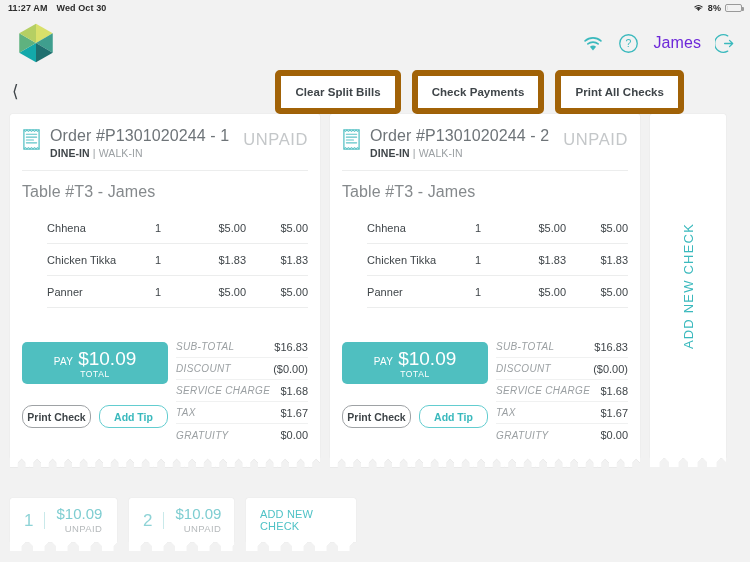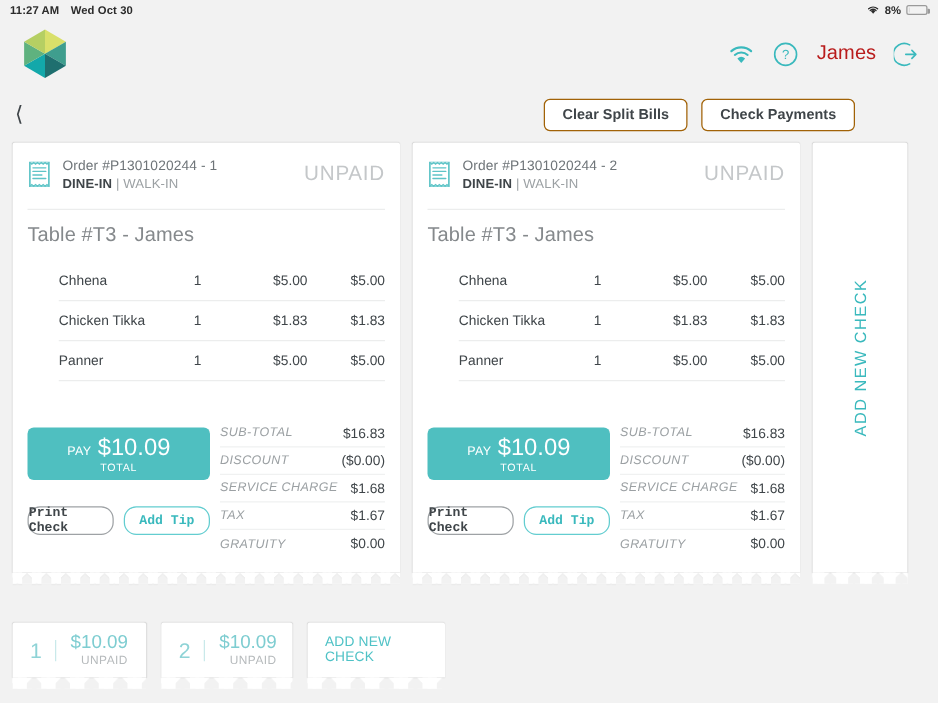--- a/index.html
+++ b/index.html
@@ -43,21 +43,21 @@
     display: flex; align-items: center;
     padding: 0 14px 0 14px;
   }
   .logo {
     width: 44px; height: 44px;
     position: relative;
   }
   .hdr-spacer { flex: 1; }
   .hdr-right { display: flex; align-items: center; gap: 14px; }
   .hdr-user {
-    font-size: 16px; color: #b91c1c; letter-spacing: 0.1px;
+    font-size: 16px; color: #6d28d9; letter-spacing: 0.1px;
   }
   .icon-btn { display: flex; align-items: center; justify-content: center; }
 
   
   .toolbar {
     height: 44px; width: 100%;
     display: flex; align-items: center;
     padding: 0 12px;
   }
   .back-btn {
@@ -65,23 +65,23 @@
     color: #3f4549; font-size: 12.5px; font-weight: bold;
     letter-spacing: 0.05px;
   }
   .chev {
     font-size: 17px; font-weight: normal; line-height: 1;
     color: #3f4549; margin-top: -2px;
   }
   .tb-spacer { flex: 1; }
   .tb-actions { display: flex; gap: 11px; padding-right: 54px; }
   .tb-btn {
-    height: 26px; padding: 0 14px;
+    height: 44px; padding: 0 14px;
     background: #ffffff;
-    border: 1px solid #a16207; border-radius: 5px;
+    border: 6px solid #a16207; border-radius: 5px;
     font-size: 11.5px; font-weight: bold; color: #3f4549;
     display: flex; align-items: center; letter-spacing: 0.05px;
   }
 
   
   .main {
     display: flex;
     padding: 0 10px;
     gap: 10px;
     height: 368px;
@@ -96,21 +96,21 @@
     border-radius: 2px 2px 0 0;
     box-shadow: 0 0 1px rgba(0,0,0,0.16);
     height: 344px;
   }
   .card-head {
     display: flex; align-items: flex-start;
     padding: 13px 12px 11px 12px;
   }
   .receipt-ico { margin-right: 9px; margin-top: 1px; flex: none; }
   .ord-block { display: flex; flex-direction: column; gap: 2px; }
-  .ord-num { font-size: 11px; color: #6e7478; letter-spacing: 0.1px; }
+  .ord-num { font-size: 16px; color: #6e7478; letter-spacing: 0.1px; }
   .ord-type { font-size: 10.5px; color: #9ba0a3; letter-spacing: 0.1px; }
   .ord-type b { color: #3f4549; font-weight: bold; }
   .chead-spacer { flex: 1; }
   .unpaid-badge {
     font-size: 16.5px; color: #c4c7c9;
     letter-spacing: 0.6px; margin-top: 3px;
   }
   .card-div { height: 1px; background: #eceded; margin: 0 12px; }
   .table-line {
     font-size: 16px; color: #85898c;
@@ -144,21 +144,21 @@
   .pay-line1 { display: flex; align-items: baseline; gap: 5px; }
   .pay-lbl { font-size: 10px; letter-spacing: 0.3px; }
   .pay-amt { font-size: 19px; }
   .pay-total { font-size: 8.5px; letter-spacing: 0.6px; margin-top: -1px; }
   .foot-btns { display: flex; gap: 8px; }
   .sm-btn {
     height: 23px; flex: 1;
     border-radius: 10px; border: 1px solid #9ea2a5;
     background: #fff; font-size: 10.5px; font-weight: bold;
     color: #3f4549;
-    display: flex; align-items: center; justify-content: center; font-family: Liberation Mono, monospace;
+    display: flex; align-items: center; justify-content: center;
   }
   .sm-btn.teal { border-color: #63cdd0; color: #3ab9bd; }
 
   .foot-right { flex: 1; padding-top: 2px; }
   .tot-row {
     display: flex; justify-content: space-between; align-items: center;
     height: 22px; border-bottom: 1px solid #f0f1f1;
     font-size: 10px;
   }
   .tot-row:last-child { border-bottom: none; }
@@ -304,20 +304,21 @@
 </div>
 
 <div class="toolbar">
   <div class="back-btn">
     <span class="chev">⟨</span>
   </div>
   <span class="tb-spacer"></span>
   <div class="tb-actions">
     <div class="tb-btn">Clear Split Bills</div>
     <div class="tb-btn">Check Payments</div>
+    <div class="tb-btn">Print All Checks</div>
   </div>
 </div>
 
 <div class="main">
 
   <div class="zig-wrap">
     <div class="check-card">
       <div class="card-head">
         <span class="receipt-ico">
           <svg width="19" height="23" viewBox="0 0 20 24">

